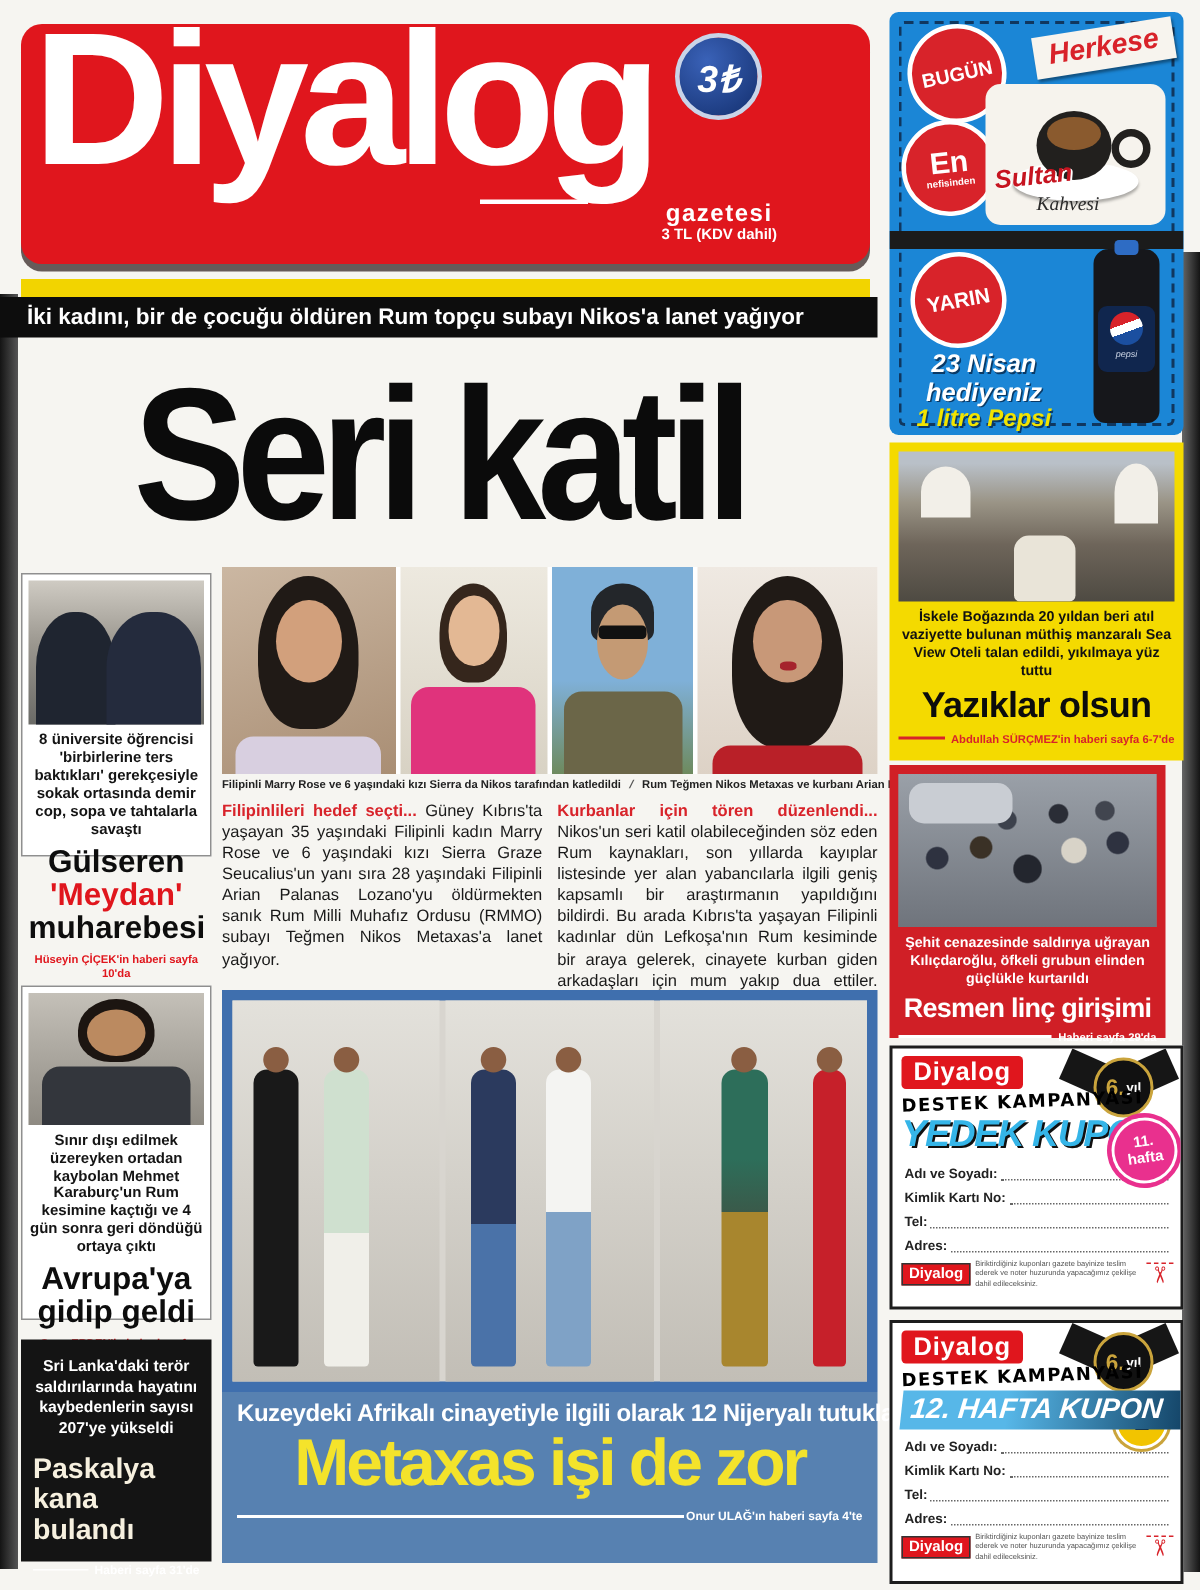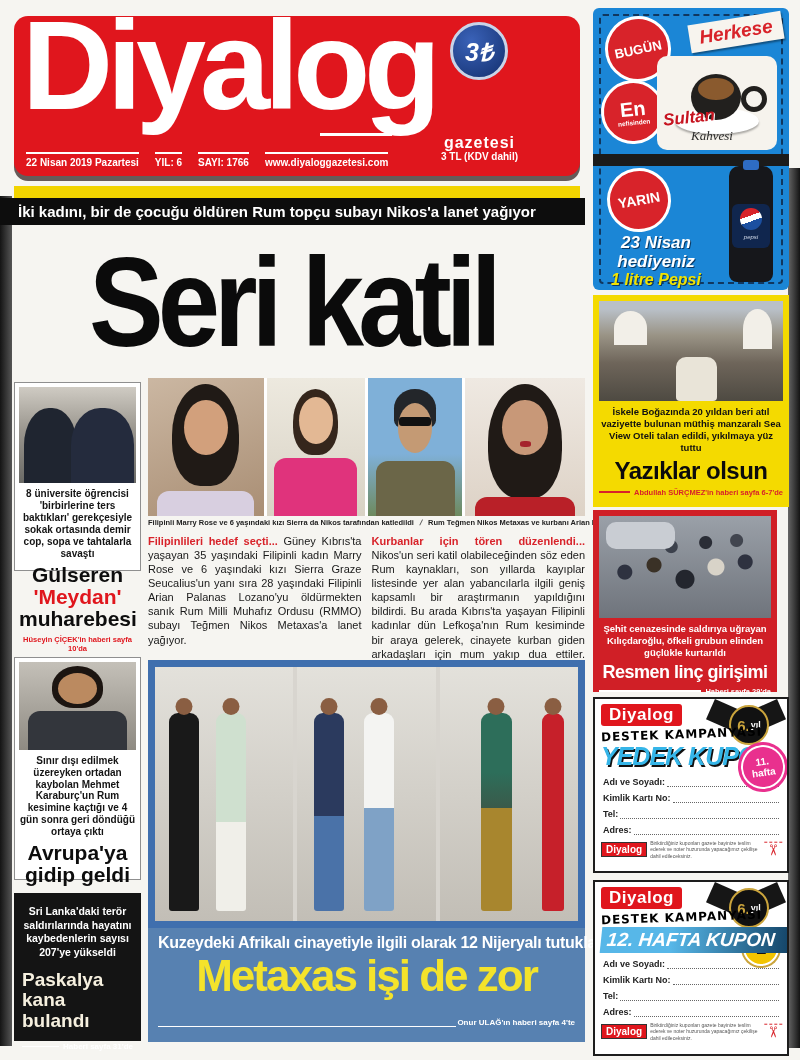--- a/index.html
+++ b/index.html
@@ -63,21 +63,21 @@
   .article{position:absolute;left:148px;top:534px;width:437px;height:124px;display:flex;gap:10px;}
   .acol{flex:1;font-size:11px;line-height:1.28;color:#191919;text-align:justify;}
   .red-lead{color:#d8232a;font-weight:bold;}
   .red-ref{color:#d8232a;font-weight:bold;font-size:8px;white-space:nowrap;}
   .big-photo{position:absolute;left:148px;top:660px;width:437px;height:268px;background:#3f6fae;padding:7px;box-sizing:border-box;}
   .bp-inner{width:100%;height:100%;background:#d8d5cf;display:flex;gap:4px;}
   .panel{position:relative;flex:1;overflow:hidden;background:linear-gradient(180deg,#e3e1db,#c2beb6);}
   .blue-panel{position:absolute;left:148px;top:928px;width:437px;height:114px;background:#5781b1;box-sizing:border-box;padding:6px 10px;}
   .bp-kicker{color:#fff;font-size:16px;font-weight:bold;text-align:center;letter-spacing:-0.3px;white-space:nowrap;}
   .bp-head{color:#f4e32b;font-size:44px;font-weight:bold;text-align:center;letter-spacing:-2px;line-height:1.1;}
-  .bp-byline{display:flex;align-items:flex-end;gap:1px;color:#fff;font-size:8px;font-weight:bold;margin-top:18px;}
+  .bp-byline{display:flex;align-items:center;gap:1px;color:#fff;font-size:8px;font-weight:bold;margin-top:6px;}
 
   
   .ad{position:absolute;left:593px;top:8px;width:196px;height:282px;background:#1b86d6;border-radius:6px;overflow:hidden;}
   .ad-dash{position:absolute;inset:6px;border:2px dashed #10375f;border-radius:4px;}
   .badge{position:absolute;border-radius:50%;background:#d8232a;border:3px solid #fff;color:#fff;font-weight:bold;display:flex;flex-direction:column;align-items:center;justify-content:center;text-align:center;}
   .b-today{left:12px;top:8px;width:60px;height:60px;font-size:13px;transform:rotate(-12deg);}
   .b-en{left:8px;top:72px;width:58px;height:58px;transform:rotate(-6deg);}
   .b-en .en{font-size:20px;line-height:1;}
   .b-en .ensub{font-size:6.5px;}
   .b-tomorrow{left:14px;top:160px;width:58px;height:58px;font-size:14px;transform:rotate(-10deg);}
@@ -139,26 +139,20 @@
 </head>
 <body>
 
 <div class="page">
   <div class="edge-left"></div>
   <div class="edge-right"></div>
 
   <div class="masthead">
     <div class="mast-title">Diyalog</div>
     <div class="price-badge">3₺</div>
-    <div class="dateline">
-      <span>22 Nisan 2019 Pazartesi</span>
-      <span>YIL: 6</span>
-      <span>SAYI: 1766</span>
-      <span>www.diyaloggazetesi.com</span>
-    </div>
     <div class="gaz-dash"></div>
     <div class="gaz">
       <div class="g1">gazetesi</div>
       <div class="g2">3 TL (KDV dahil)</div>
     </div>
   </div>
 
   <div class="yellow-strip"></div>
   <div class="kicker-bar">İki kadını, bir de çocuğu öldüren Rum topçu subayı Nikos'a lanet yağıyor</div>
   <div class="big-headline">Seri katil</div>

